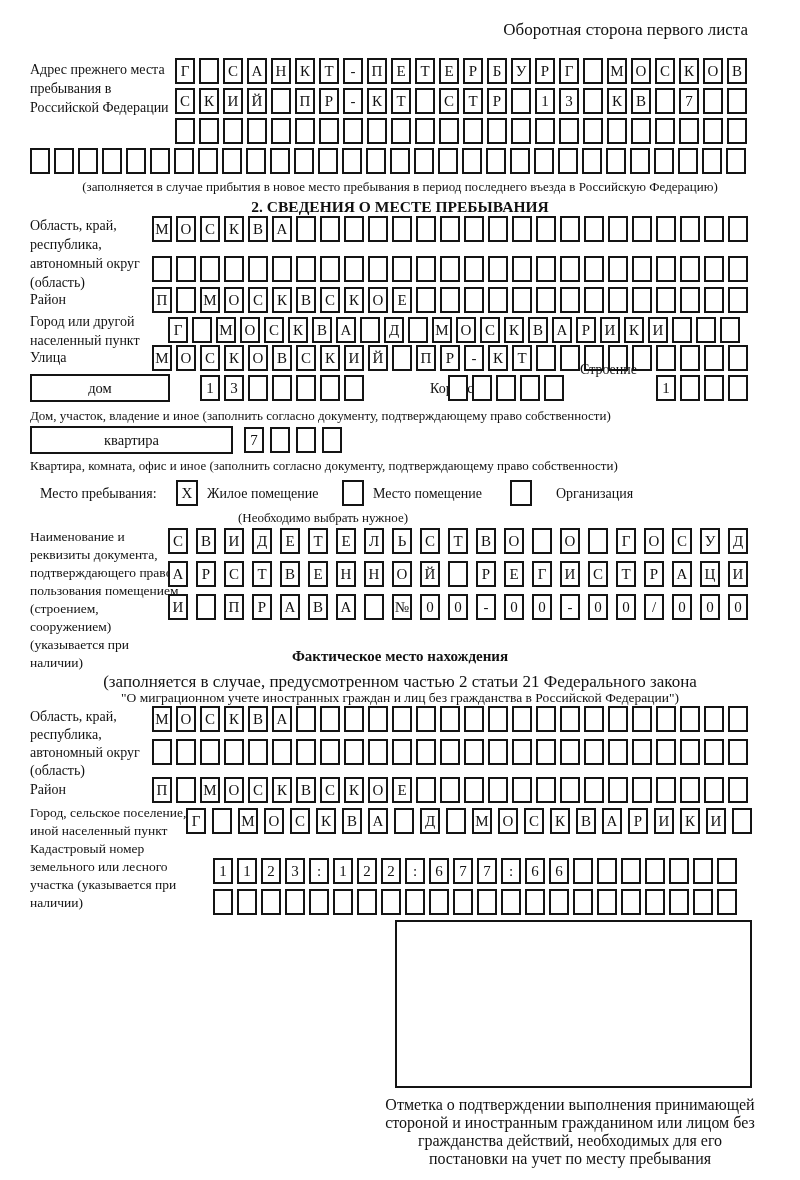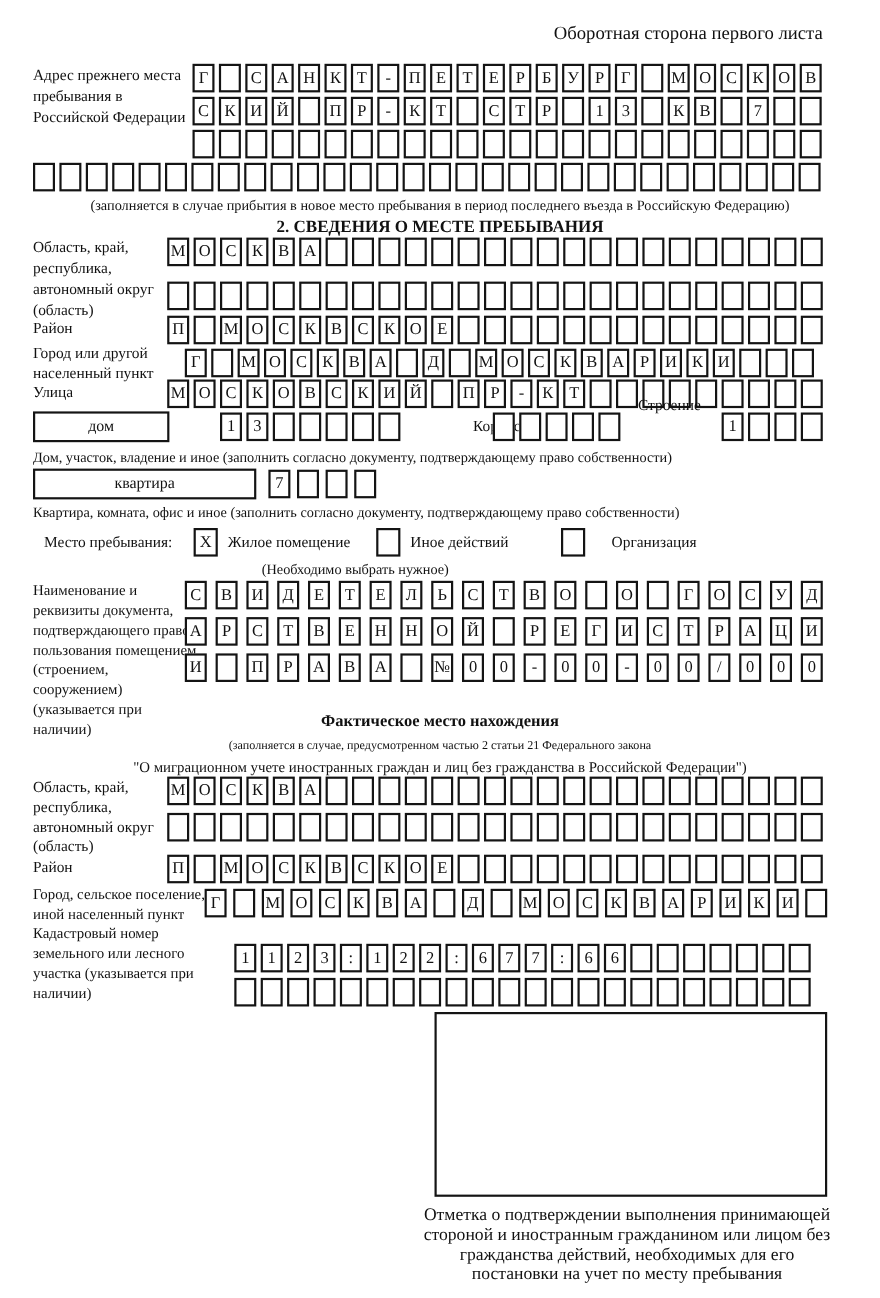--- a/index.html
+++ b/index.html
@@ -297,21 +297,21 @@
       <span class="cell"></span>
       <span class="cell"></span>
       <span class="cell"></span>
       <span class="cell"></span>
       <span class="cell"></span>
       <span class="cell"></span>
       <span class="cell"></span>
       <span class="cell"></span>
     </div>
 
-  <div class="abs wbox" style="left:30px; top:374px; width:124px;">дом</div>
+  <div class="abs wbox" style="left:30px; top:374px; width:140px;">дом</div>
   <div class="abs cells" style="left:200px; top:375px;">
       <span class="cell">1</span>
       <span class="cell">3</span>
       <span class="cell"></span>
       <span class="cell"></span>
       <span class="cell"></span>
       <span class="cell"></span>
       <span class="cell"></span>
     </div>
   <div class="abs lbl" style="left:410px; top:379px;margin-left:20px;">Корпус</div>
@@ -337,21 +337,21 @@
       <span class="cell"></span>
       <span class="cell"></span>
       <span class="cell"></span>
     </div>
   <div class="abs note" style="left:30px; top:458px;">Квартира, комната, офис и иное (заполнить согласно документу, подтверждающему право собственности)</div>
 
   <div class="abs lbl" style="left:40px; top:484px;">Место пребывания:</div>
   <div class="abs checkbox" style="left:176px; top:480px;">X</div>
   <div class="abs lbl" style="left:207px; top:484px;">Жилое помещение</div>
   <div class="abs checkbox" style="left:342px; top:480px;"></div>
-  <div class="abs lbl" style="left:373px; top:484px;">Иное действий</div>
+  <div class="abs lbl" style="left:373px; top:484px;">Место помещение</div>
   <div class="abs checkbox" style="left:510px; top:480px;"></div>
   <div class="abs lbl" style="left:556px; top:484px;">Организация</div>
   <div class="abs note" style="left:158px; top:510px; width:330px; text-align:center;">(Необходимо выбрать нужное)</div>
 
   <div class="abs lbl13" style="left:30px; top:528px; width:152px;">Наименование и реквизиты документа, подтверждающего право пользования помещением (строением, сооружением) (указывается при наличии)</div>
   <div class="abs cells g8" style="left:168px; top:528px;">
       <span class="cell">С</span>
       <span class="cell">В</span>
       <span class="cell">И</span>
       <span class="cell">Д</span>
@@ -414,21 +414,21 @@
       <span class="cell">-</span>
       <span class="cell">0</span>
       <span class="cell">0</span>
       <span class="cell">/</span>
       <span class="cell">0</span>
       <span class="cell">0</span>
       <span class="cell">0</span>
     </div>
 
   <div class="abs h-center h3">Фактическое место нахождения</div>
-  <div class="abs h-center note" style="top:672px; font-size:11px;">(заполняется в случае, предусмотренном частью 2 статьи 21 Федерального закона</div>
+  <div class="abs h-center note" style="top:672px; font-size:17px;">(заполняется в случае, предусмотренном частью 2 статьи 21 Федерального закона</div>
   <div class="abs h-center note" style="top:690px; font-size:13.5px;">"О миграционном учете иностранных граждан и лиц без гражданства в Российской Федерации")</div>
 
   <div class="abs lbl" style="left:30px; top:708px; width:140px; line-height:18px;">Область, край, республика, автономный округ (область)</div>
   <div class="abs cells" style="left:152px; top:706px;">
       <span class="cell">М</span>
       <span class="cell">О</span>
       <span class="cell">С</span>
       <span class="cell">К</span>
       <span class="cell">В</span>
       <span class="cell">А</span>

